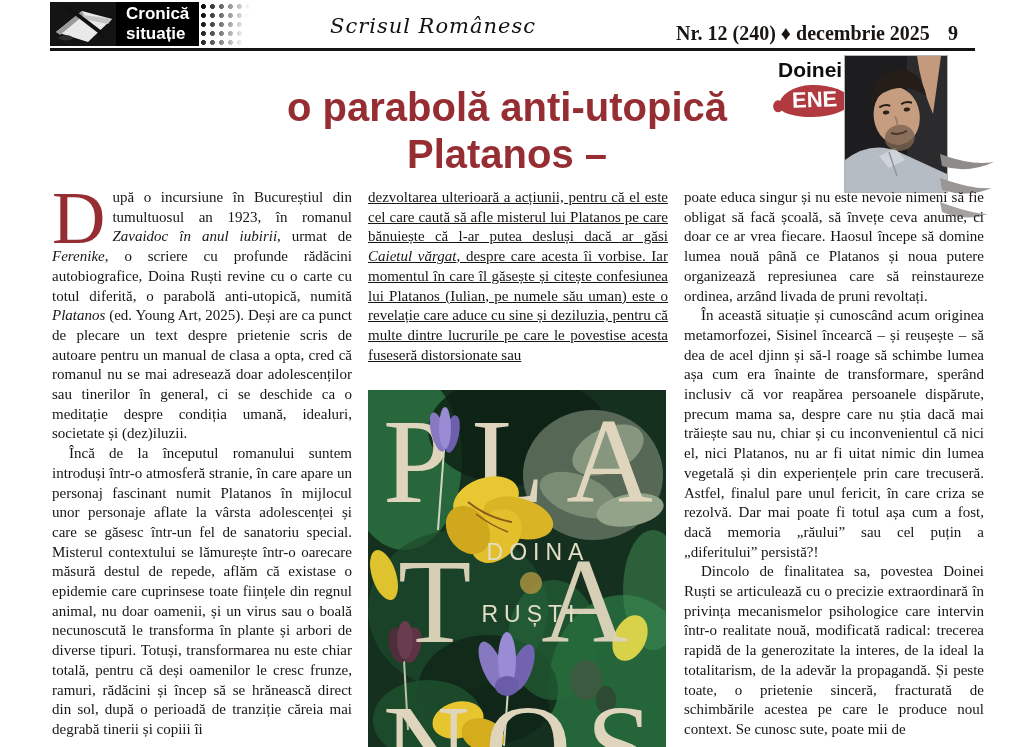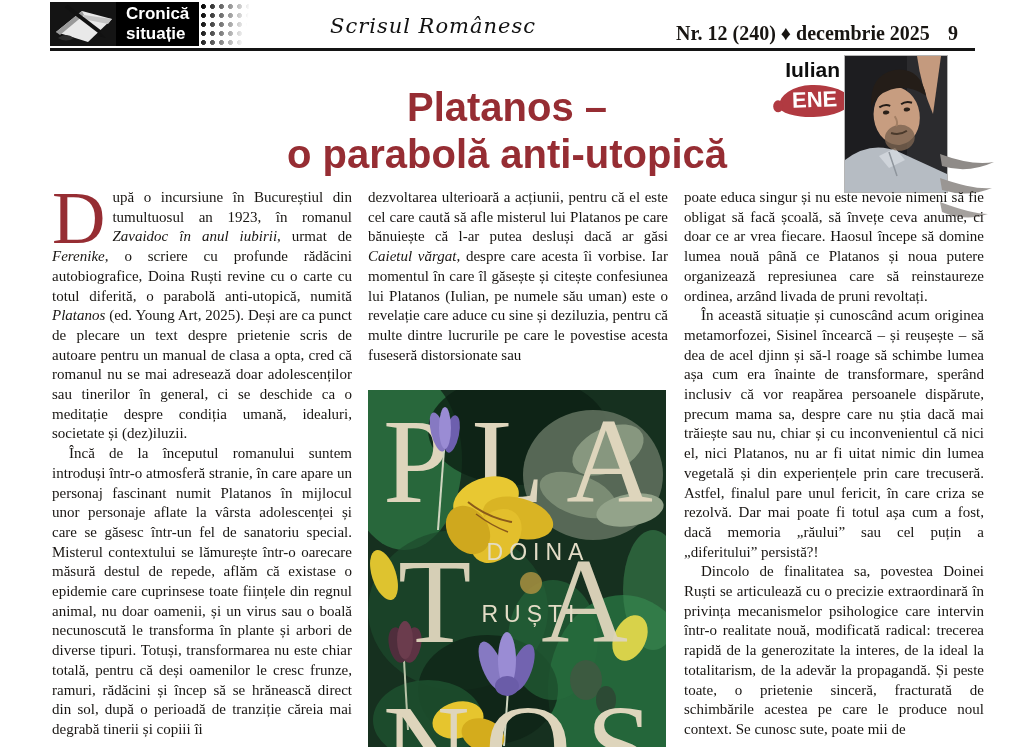--- a/index.html
+++ b/index.html
@@ -52,21 +52,21 @@
     background:var(--badge_red);border-radius:50%;
   }
   .portrait{position:absolute;top:55px;left:844px;width:102px;height:136px;border:1px solid #b5b5b5;display:block;}
   .brush-strokes{position:absolute;top:148px;left:938px;width:58px;height:92px;display:block;}
   
   .columns{
     position:absolute;top:188px;left:52px;width:932px;height:559px;
     display:flex;gap:16px;overflow:hidden;
   }
   .col{width:300px;font-size:15px;line-height:19.7px;text-align:justify;overflow:hidden;}
-  .col2-text{height:194px;overflow:hidden;}
+  .col2-text{height:194px;overflow:hidden;text-decoration:underline;}
   .para{margin:0;}
   .para.indent{text-indent:17px;}
   .dropcap{
     float:left;font-size:74px;line-height:56px;padding:2px 7px 0 0;
     color:var(--accent);font-family:"Liberation Serif",serif;
   }
   em{font-style:italic;}
   
   .book-cover{position:absolute;left:368px;top:390px;width:298px;height:357px;display:block;}
   .cover-title{font-family:"Liberation Serif",serif;fill:#ded5bc;}
@@ -92,25 +92,25 @@
     </div>
     <div class="halftone"></div>
   </div>
   <div class="masthead">Scrisul Românesc</div>
   <div class="issue-info">Nr. 12 (240) ♦ decembrie 2025</div>
   <div class="page-number">9</div>
   <div class="header-rule"></div>
 </div>
 
 <div class="headline">
+  <div>o parabolă anti-utopică</div>
   <div>Platanos –</div>
-  <div>o parabolă anti-utopică</div>
 </div>
 
-<div class="author-first">Iulian</div>
+<div class="author-first">Doinei</div>
 <div class="author-badge">ENE</div>
 <svg class="portrait" viewBox="0 0 102 136" preserveAspectRatio="none">
   <rect width="102" height="136" fill="#1d1d20"></rect>
   <rect x="62" y="0" width="40" height="136" fill="#2b2b2e"></rect>
 
   <path d="M0,104 Q26,84 54,96 L102,118 L102,136 L0,136 Z" fill="#b6bcc3"></path>
   <path d="M34,100 L50,92 L60,104 L44,112 Z" fill="#cfd4da"></path>
   <path d="M44,96 L52,120" stroke="#8f959c" stroke-width="1.5" fill="none"></path>
 
   <path d="M72,0 L96,0 L88,58 Q76,30 72,0 Z" fill="#c49a7e"></path>

